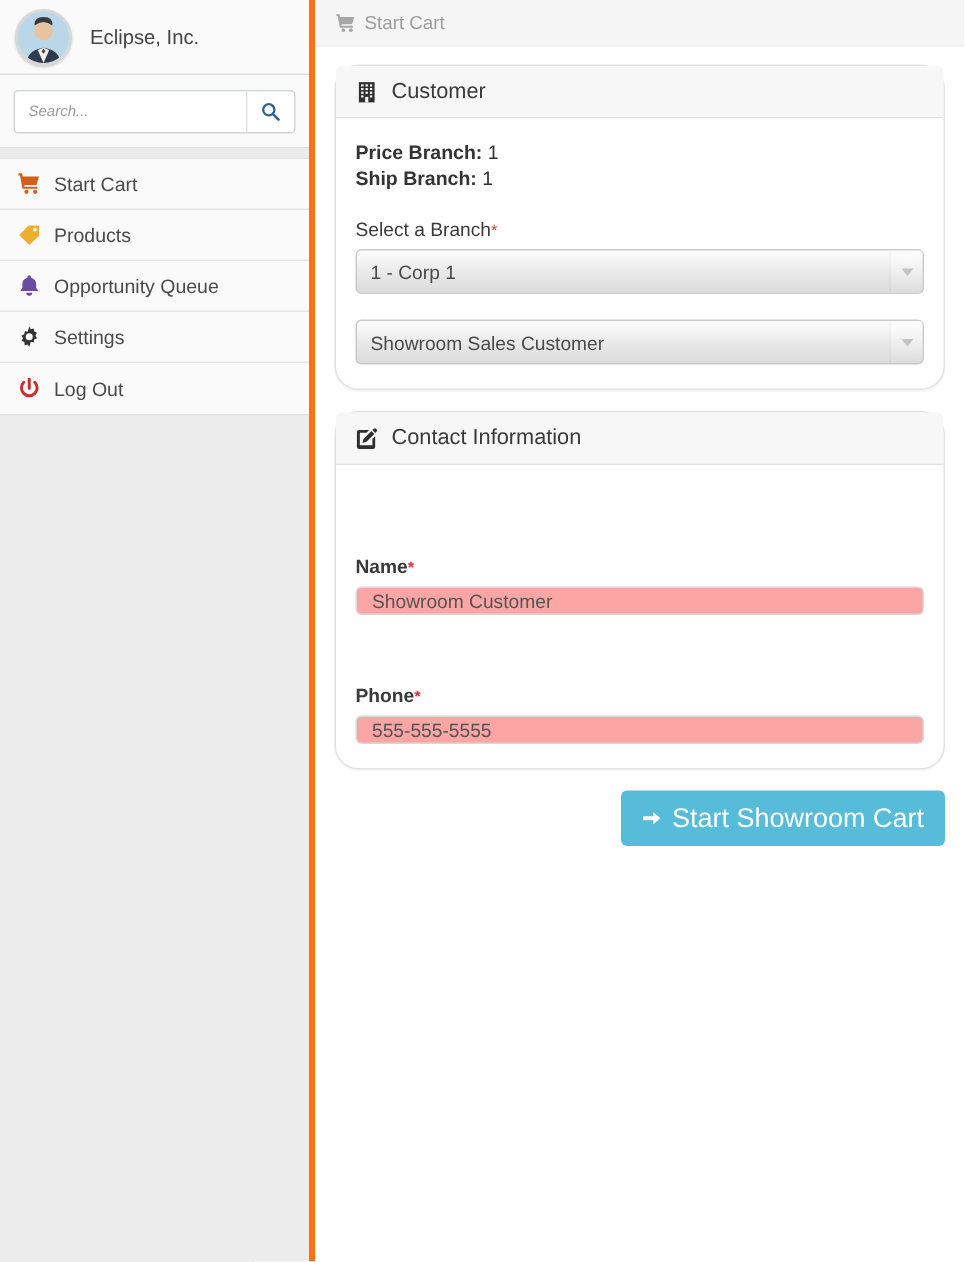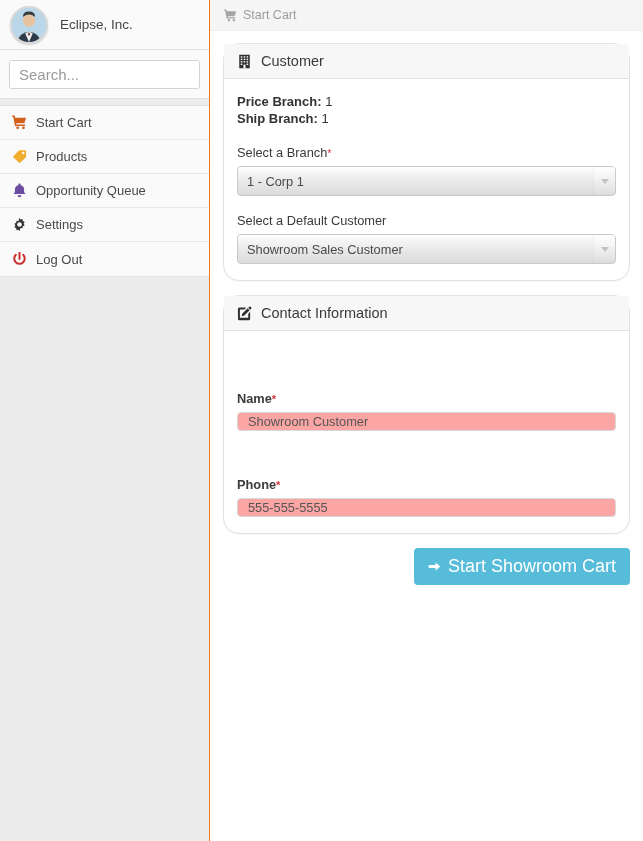--- a/index.html
+++ b/index.html
@@ -19,21 +19,21 @@
     width: 643px;
     height: 841px;
   }
 
   
   .sidebar {
     width: 210px;
     min-width: 210px;
     height: 841px;
     background: #ececec;
-    border-right: 1px solid #f97316;
+    border-right: 4px solid #f97316;
     display: flex;
     flex-direction: column;
   }
 
   .brand-block {
     background: #fafafa;
     border-bottom: 1px solid #e0e0e0;
     padding: 9px 10px;
     display: flex;
     align-items: center;
@@ -75,23 +75,24 @@
     overflow: hidden;
     background: #ffffff;
   }
 
   .search-input {
     flex: 1;
     border: none;
     outline: none;
     padding: 0 9px;
     font-family: "Liberation Sans", sans-serif;
-    font-size: 15px;
+    font-size: 10px;
     color: #555555;
     background: #ffffff;
+    font-style: italic;
   }
   .search-input::placeholder { color: #9a9a9a; }
 
   .search-btn {
     width: 32px;
     background: #ffffff;
     border: none;
     border-left: 1px solid #dfe3e6;
     cursor: pointer;
     display: flex;
@@ -433,21 +434,20 @@
             </label>
             <div class="select-box">
               <span class="select-value">1 - Corp 1</span>
               <span class="select-arrow">
                   <i></i>
                 </span>
             </div>
           </div>
 
           <div class="field">
-            <label class="field-label">Select a Default Customer</label>
             <div class="select-box">
               <span class="select-value">Showroom Sales Customer</span>
               <span class="select-arrow">
                   <i></i>
                 </span>
             </div>
           </div>
         </div>
       </section>
 

